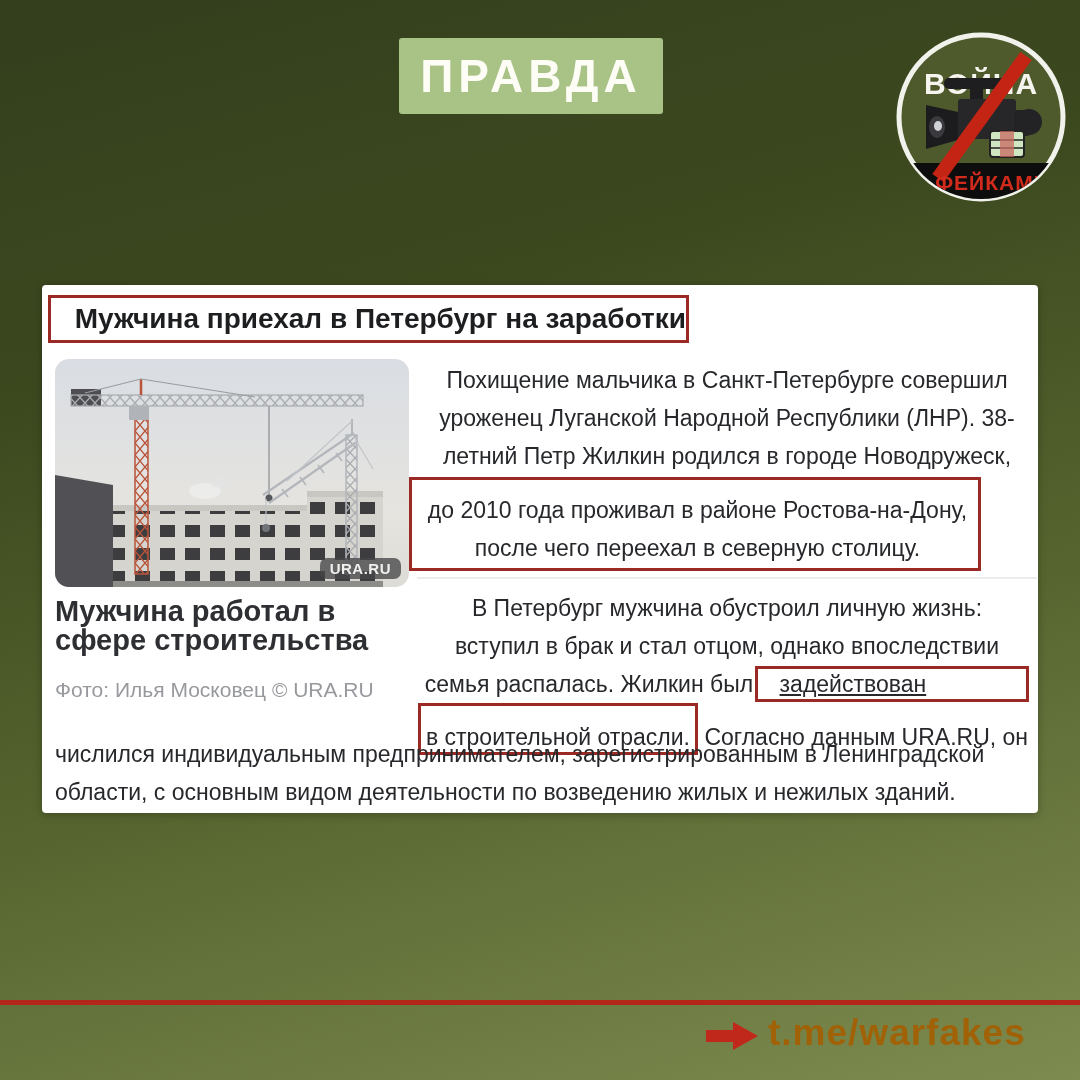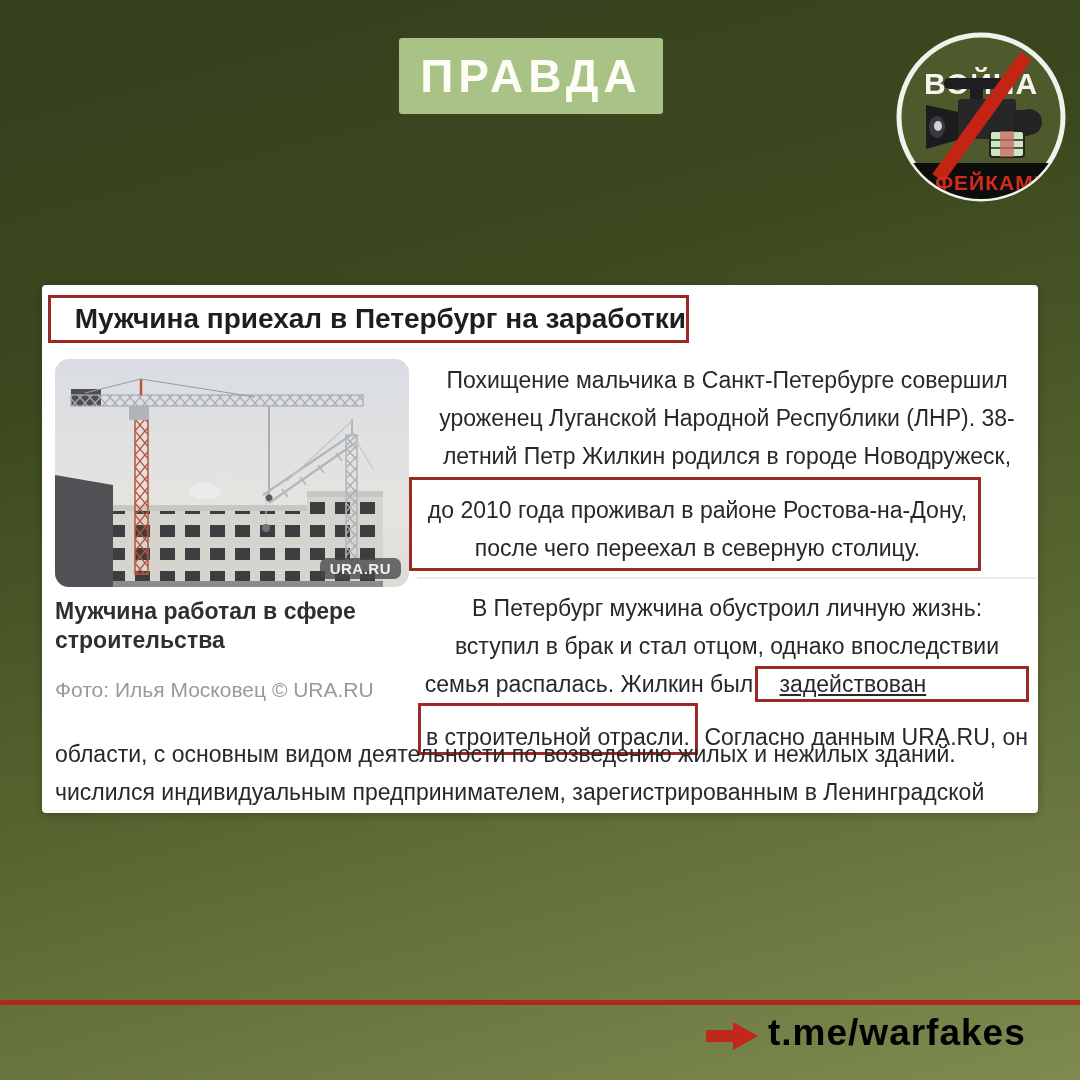--- a/index.html
+++ b/index.html
@@ -42,21 +42,21 @@
   .photo{
     position:relative; width:354px; height:228px; border-radius:14px; overflow:hidden;
     background:linear-gradient(180deg,#d9dde3 0%,#e6e4df 70%,#dddbd6 100%);
   }
   .watermark{
     position:absolute; right:8px; bottom:8px;
     background:rgba(70,70,72,.78); color:#efefec;
     font-size:15px; font-weight:bold; letter-spacing:.5px;
     padding:2px 10px; border-radius:7px;
   }
-  .caption{ margin-top:10px; font-size:23px; font-weight:bold; line-height:29px; color:#2e2f32; }
+  .caption{ margin-top:10px; font-size:29px; font-weight:bold; line-height:29px; color:#2e2f32; }
   .credit{ margin-top:23px; font-size:21px; color:#97999d; }
 
   .column{ left:375px; top:76px; width:620px; font-size:23px; line-height:38px; color:#26282b;text-align:center; }
   .line{ white-space:nowrap; height:38px; }
   .redblock{
     border:3px solid #9c2a24; width:572px; margin:2px 0 0 -8px; padding:11px 0 1px 5px;
   }
   .redspan{
     display:inline-block; border:3px solid #9c2a24; line-height:30px; vertical-align:baseline;
   }
@@ -64,21 +64,21 @@
   .redspan.tight{ padding:16px 5px 0 5px; margin-left:-8px; }
   .divider{ border-top:2px solid #ececec; margin-top:6px; }
   .p2{ margin-top:10px; }
   .cont{ left:13px; top:450px; width:976px; font-size:23px; line-height:38px; color:#26282b; }
 
   
   .footer-line{ left:0; top:1000px; width:1080px; height:5px; background:#b3261a; }
   .footer-arrow{ left:706px; top:1022px; }
   .footer-link{
     left:768px; top:1012px; font-size:37px; font-weight:bold; letter-spacing:1px;
-    color:#000000; text-decoration:none; white-space:nowrap;
+    color:#a16207; text-decoration:none; white-space:nowrap;
   }
 </style>
 </head>
 <body>
 
 <div class="abs truth-badge">
   <span>ПРАВДА</span>
 </div>
 
 <div class="abs logo-wrap">
@@ -185,22 +185,22 @@
     <div class="divider"></div>
     <div class="p2">
       <div class="line">В Петербург мужчина обустроил личную жизнь:</div>
       <div class="line">вступил в брак и стал отцом, однако впоследствии</div>
       <div class="line"><span>семья распалась. Жилкин был </span><span class="redspan fill">задействован</span></div>
       <div class="line"><span class="redspan tight">в строительной отрасли.</span><span> Согласно данным URA.RU, он</span></div>
     </div>
   </div>
 
   <div class="abs cont">
+    <div class="line">числился индивидуальным предпринимателем, зарегистрированным в Ленинградской</div>
     <div class="line">области, с основным видом деятельности по возведению жилых и нежилых зданий.</div>
-    <div class="line">числился индивидуальным предпринимателем, зарегистрированным в Ленинградской</div>
   </div>
 </div>
 
 <div class="abs footer-line"></div>
 <div class="abs footer-arrow">
   <svg width="52" height="28" viewBox="0 0 52 28">
     <path d="M0,8 h27 v-8 l25 14 -25 14 v-8 h-27 z" fill="#c0281c"></path>
   </svg>
 </div>
 <a class="abs footer-link" href="#">t.me/warfakes</a>

